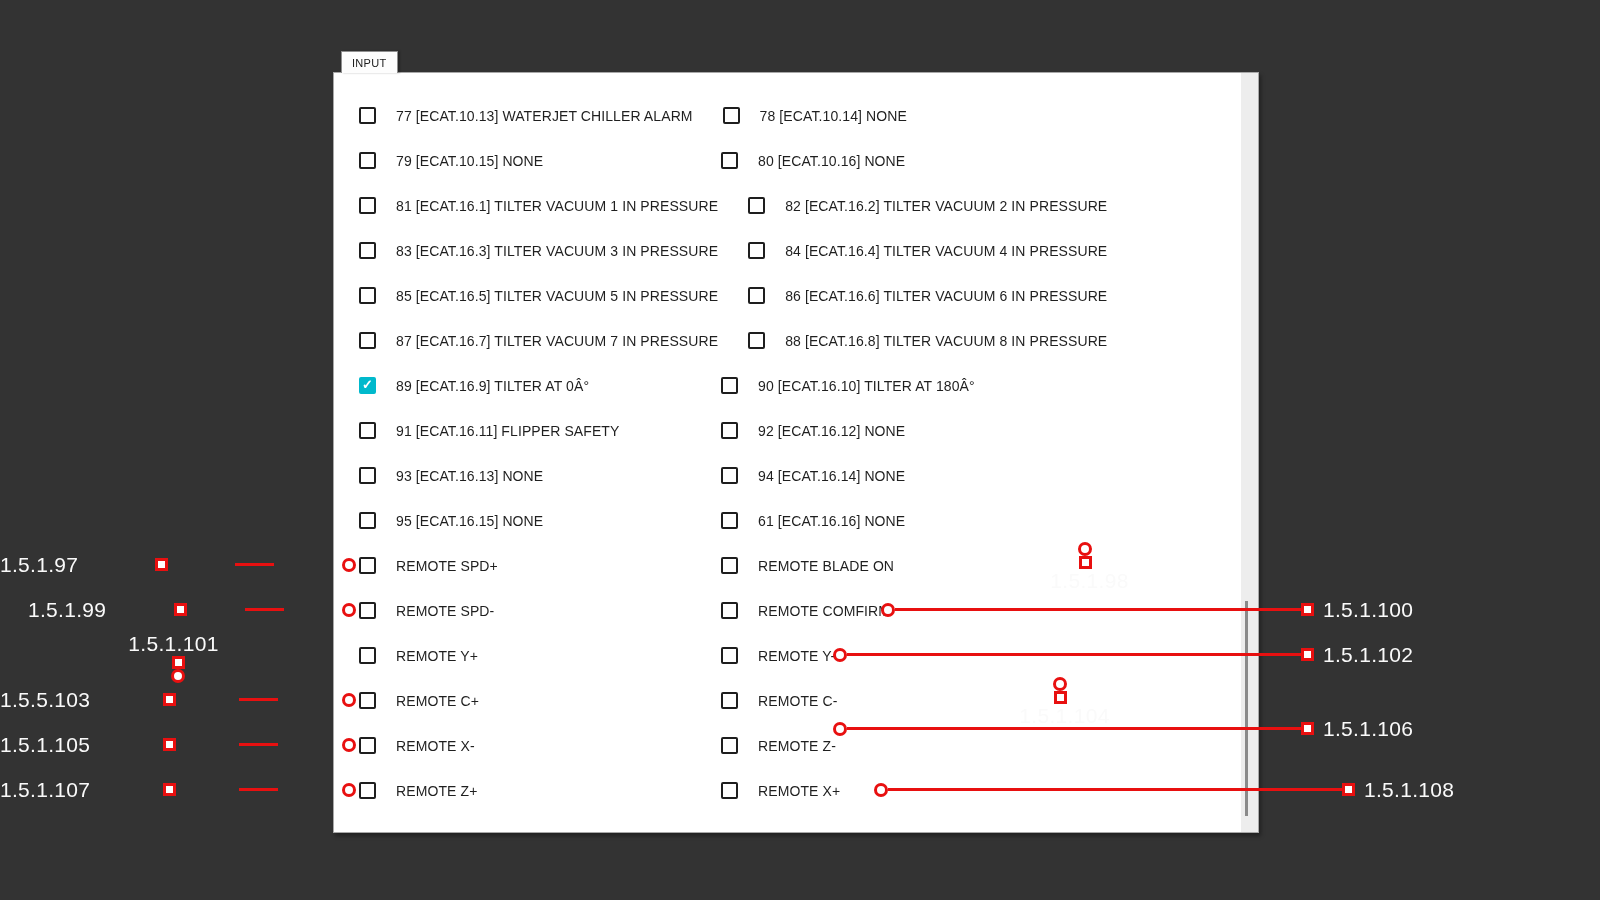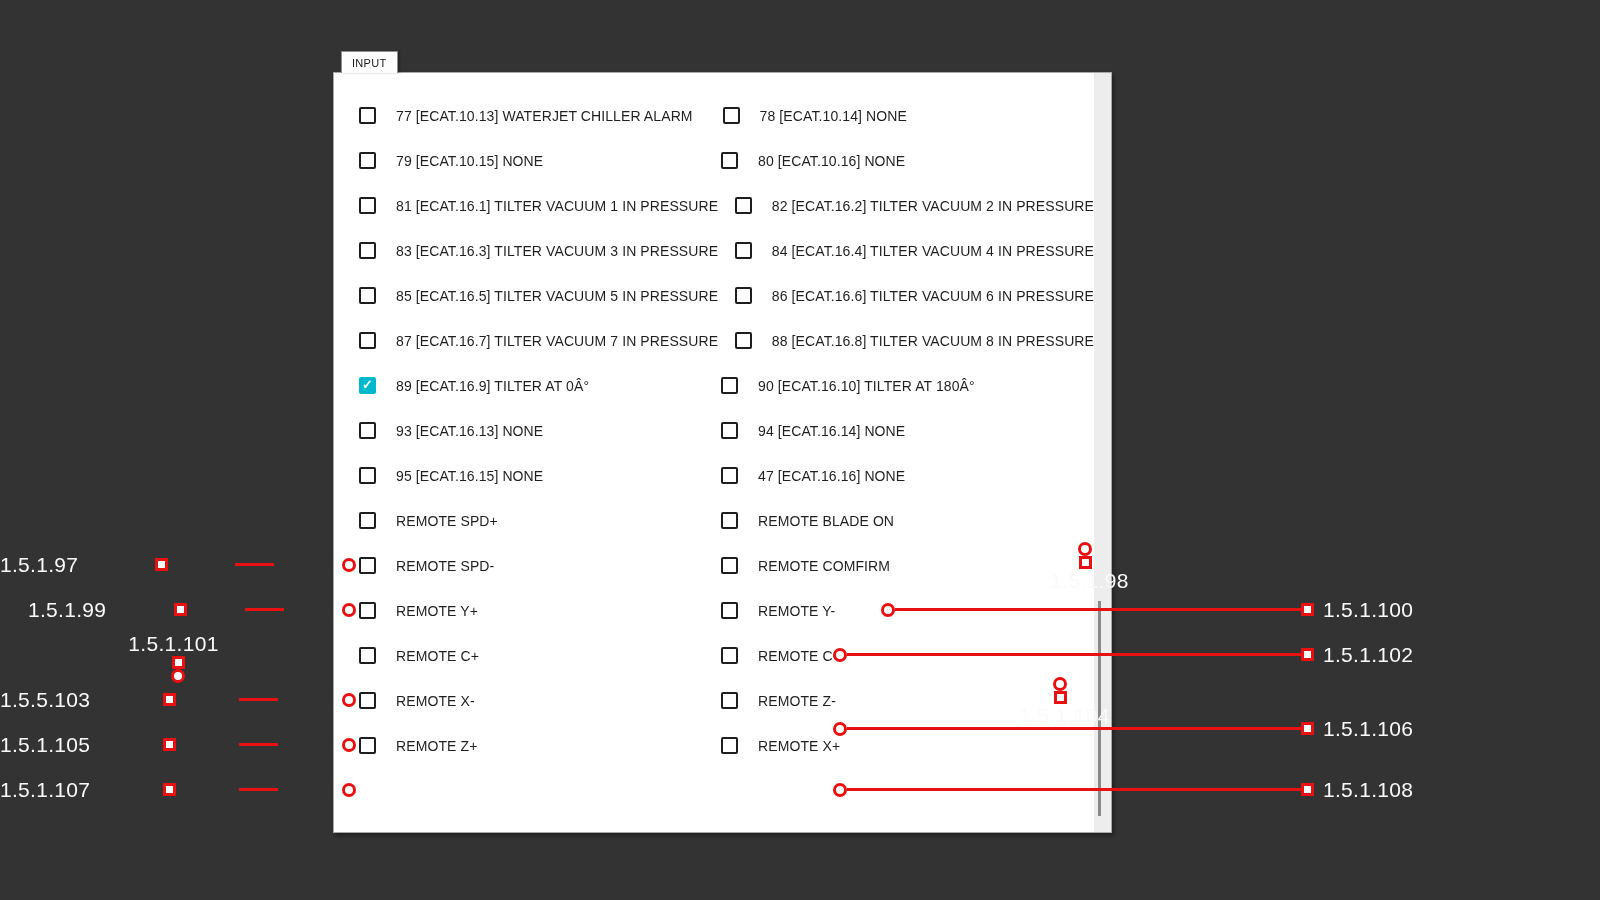--- a/index.html
+++ b/index.html
@@ -8,21 +8,21 @@
   body {
     background: #333333;
     font-family: "Liberation Sans", sans-serif;
     position: relative;
   }
 
   
   .panel {
     position: absolute;
     left: 333px; top: 72px;
-    width: 779px; height: 761px;
+    width: 926px; height: 761px;
     background: #ffffff;
     border: 1px solid #a8a8a8;
     box-shadow: 2px 3px 4px rgba(0,0,0,0.35);
     padding-left: 24px;
   }
   .tab {
     position: absolute;
     left: 7px; top: -22px;
     height: 22px;
     padding: 0 10px;
@@ -216,35 +216,45 @@
           <span class="lbl">89 [ECAT.16.9] TILTER AT 0Â°</span>
         </div>
       <div class="cell right">
           <span class="cb"></span>
           <span class="lbl">90 [ECAT.16.10] TILTER AT 180Â°</span>
         </div>
     </div>
     <div class="row">
       <div class="cell left">
           <span class="cb"></span>
+          <span class="lbl">91 [ECAT.16.11] FLIPPER SAFETY</span>
+        </div>
+      <div class="cell right">
+          <span class="cb"></span>
+          <span class="lbl">92 [ECAT.16.12] NONE</span>
+        </div>
+    </div>
+    <div class="row">
+      <div class="cell left">
+          <span class="cb"></span>
           <span class="lbl">93 [ECAT.16.13] NONE</span>
         </div>
       <div class="cell right">
           <span class="cb"></span>
           <span class="lbl">94 [ECAT.16.14] NONE</span>
         </div>
     </div>
     <div class="row">
       <div class="cell left">
           <span class="cb"></span>
           <span class="lbl">95 [ECAT.16.15] NONE</span>
         </div>
       <div class="cell right">
           <span class="cb"></span>
-          <span class="lbl">47 [ECAT.16.16] NONE</span>
+          <span class="lbl">61 [ECAT.16.16] NONE</span>
         </div>
     </div>
     <div class="row">
       <div class="cell left">
           <span class="cb"></span>
           <span class="lbl">REMOTE SPD+</span>
         </div>
       <div class="cell right">
           <span class="cb"></span>
           <span class="lbl">REMOTE BLADE ON</span>
@@ -367,18 +377,18 @@
   <span class="pin-line" style="width:454px;"></span>
   <span class="pin-square"></span>
   <span class="ann-lbl">1.5.1.104</span>
 </div>
 <div class="ann ann-right" style="top:706px; left:833px;">
   <span class="pin-circle"></span>
   <span class="pin-line" style="width:454px;"></span>
   <span class="pin-square"></span>
   <span class="ann-lbl">1.5.1.106</span>
 </div>
-<div class="ann ann-right" style="top:767px; left:833px;">
+<div class="ann ann-right" style="top:767px; left:874px;">
   <span class="pin-circle"></span>
   <span class="pin-line" style="width:454px;"></span>
   <span class="pin-square"></span>
   <span class="ann-lbl">1.5.1.108</span>
 </div>
 
 </body></html>

